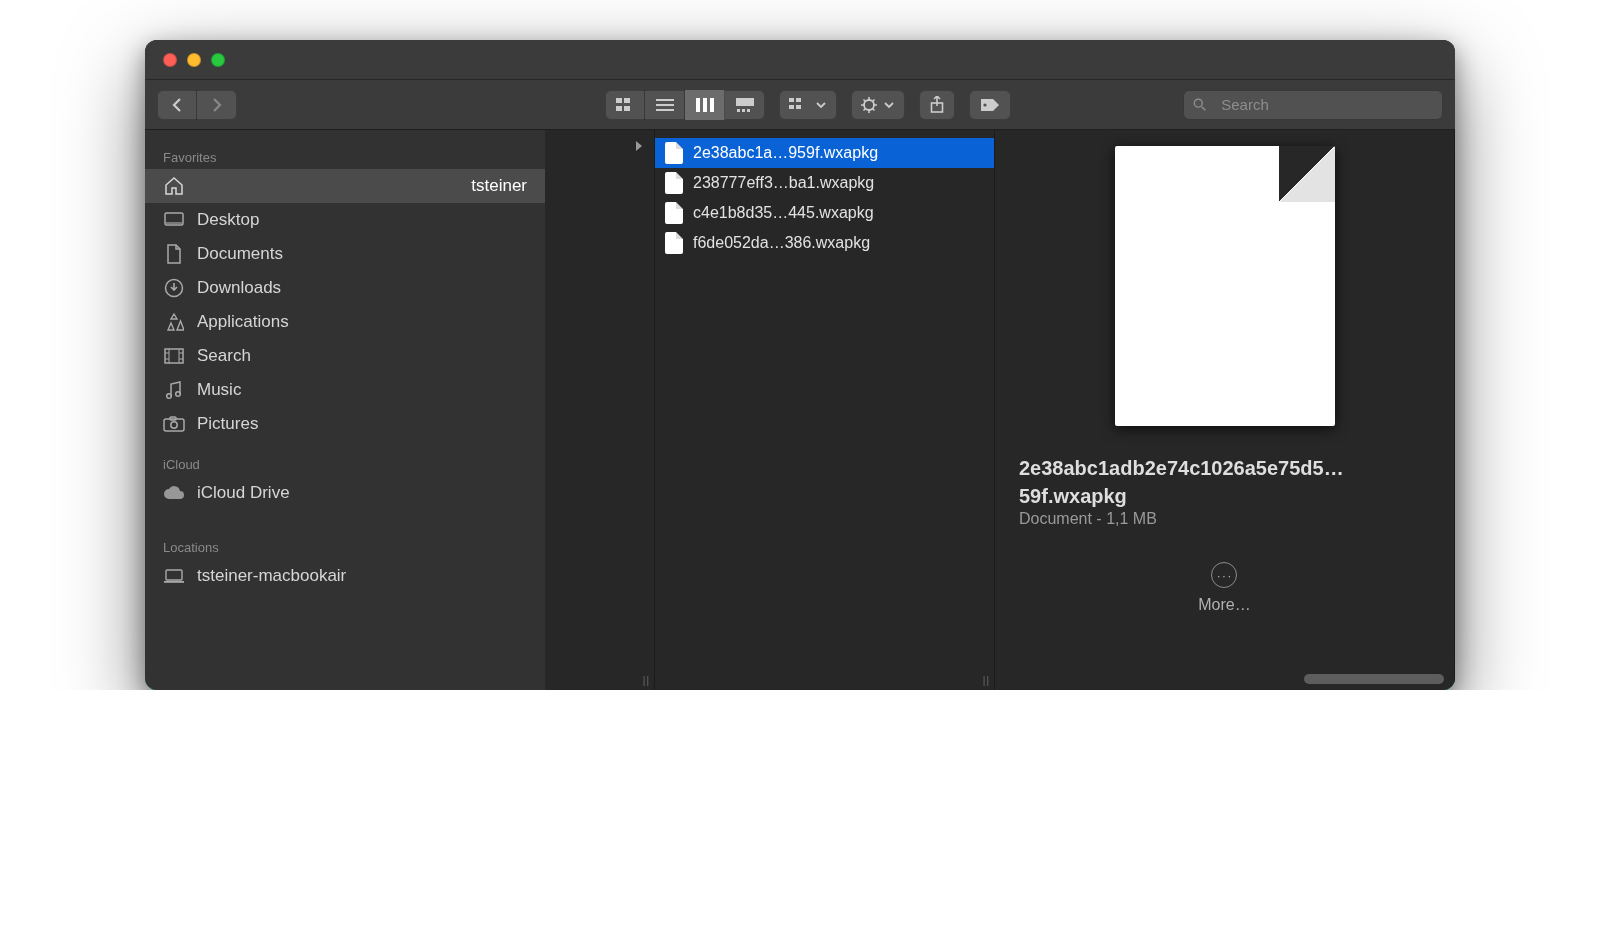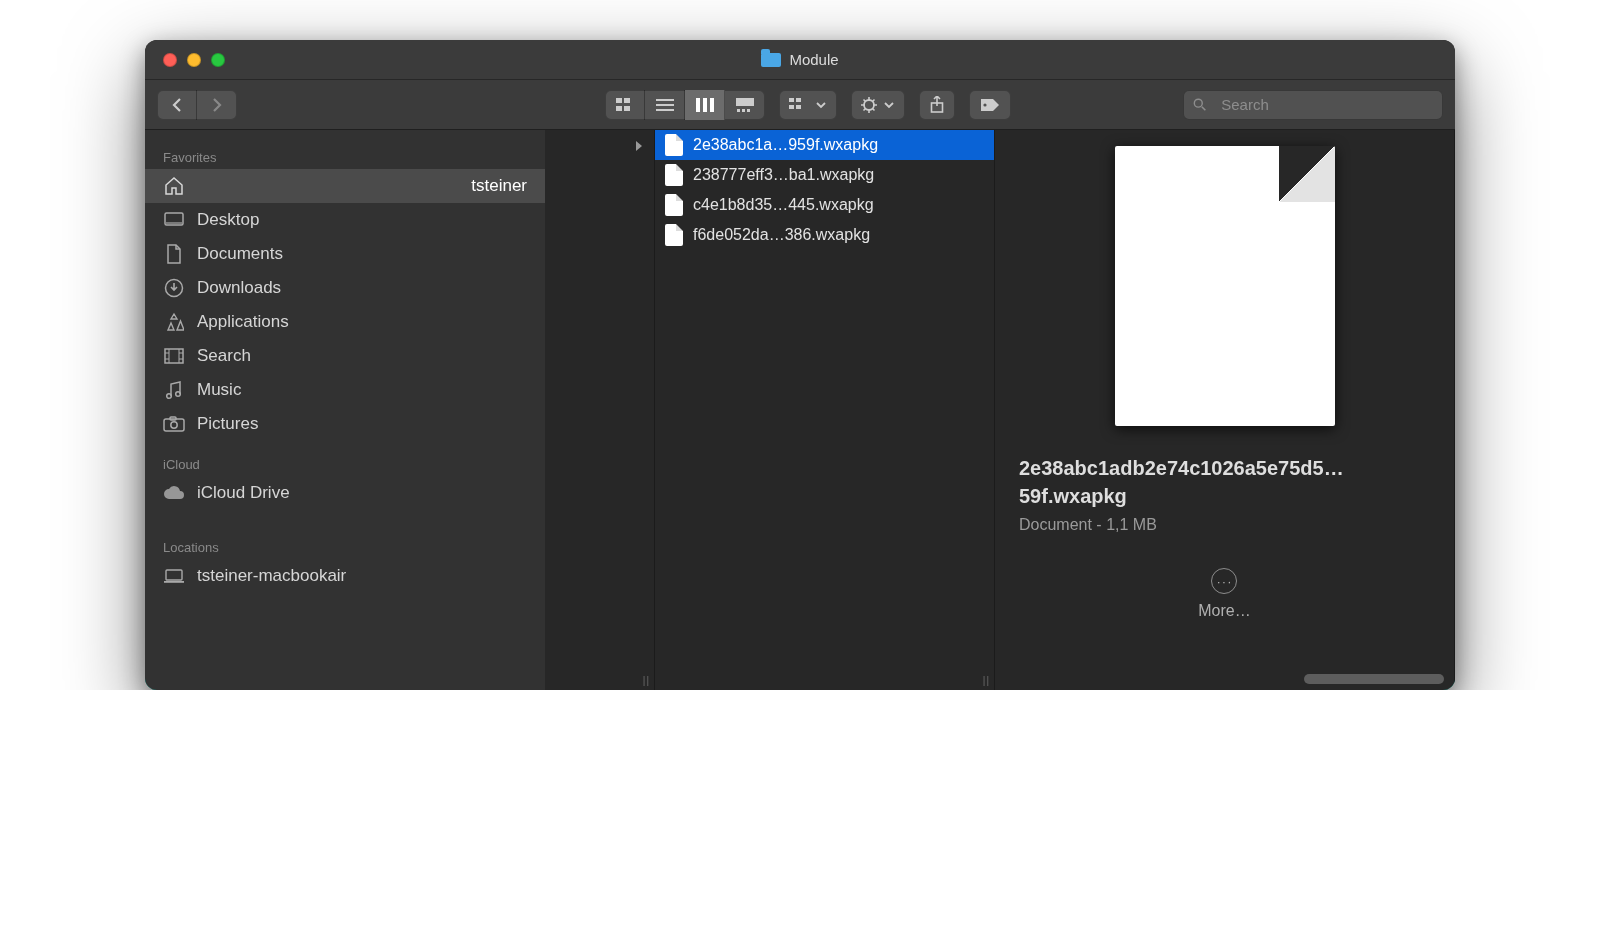--- a/index.html
+++ b/index.html
@@ -124,21 +124,21 @@
     position:relative; overflow:hidden;
   }
   .col .resize {
     position:absolute; bottom:4px; right:4px; color:#6a6a6a; font-size:10px;
     letter-spacing: 1px;
   }
   .col-nav { width:110px; }
   .col-nav .chev {
     position:absolute; top:8px; right:10px; color:#9a9a9a;
   }
-  .col-list { width:340px; padding-top:0; }
+  .col-list { width:340px; padding-top:8px; }
   .file-row {
     display:flex; align-items:center; gap:10px;
     padding:4px 10px; font-size:16px; color:#e2e2e2;
     white-space:nowrap; overflow:hidden;
   }
   .file-row.selected { background:#0a63d6; color:#fff; }
   .doc-icon-sm {
     width:18px; height:22px; background:#fff; border-radius:2px;
     position:relative; flex:0 0 18px;
   }
@@ -162,21 +162,21 @@
     content:""; position:absolute; top:0; right:0; width:56px; height:56px;
     background:linear-gradient(135deg, transparent 50%, #e3e3e3 50%);
   }
   .doc-preview::before {
     content:""; position:absolute; top:0; right:0; width:56px; height:56px;
     background:linear-gradient(315deg, transparent 50%, #272727 50.5%);
     z-index:1;
   }
   .pv-name {
     font-size:20px; font-weight:700; text-align:left; width:100%;
-    line-height:1.4; margin-bottom:6px;
+    line-height:1.4; 
   }
   .pv-meta { font-size:16px; color:#9a9a9a; width:100%; text-align:left; }
   .pv-more {
     margin-top:34px; display:flex; flex-direction:column; align-items:center; gap:8px;
     color:#b0b0b0;
   }
   .more-circle {
     width:26px; height:26px; border-radius:50%; border:1.5px solid #8c8c8c;
     display:flex; align-items:center; justify-content:center; font-size:13px;
     letter-spacing:1px;
@@ -189,24 +189,20 @@
 </head>
 <body>
 
 <div class="window">
 
   <div class="titlebar">
     <div class="traffic">
       <div class="tl red"></div>
       <div class="tl yellow"></div>
       <div class="tl green"></div>
-    </div>
-    <div class="title-center">
-      <span class="folder-icon-sm"></span>
-      <span>Module</span>
     </div>
   </div>
 
   <div class="toolbar">
     <div class="segcontrol">
       <div class="segbtn" style="width:40px">
         <svg width="12" height="16" viewBox="0 0 12 16">
             <path d="M9 2 L3 8 L9 14" fill="none" stroke="#ccc" stroke-width="2.2"></path>
           </svg>
       </div>

